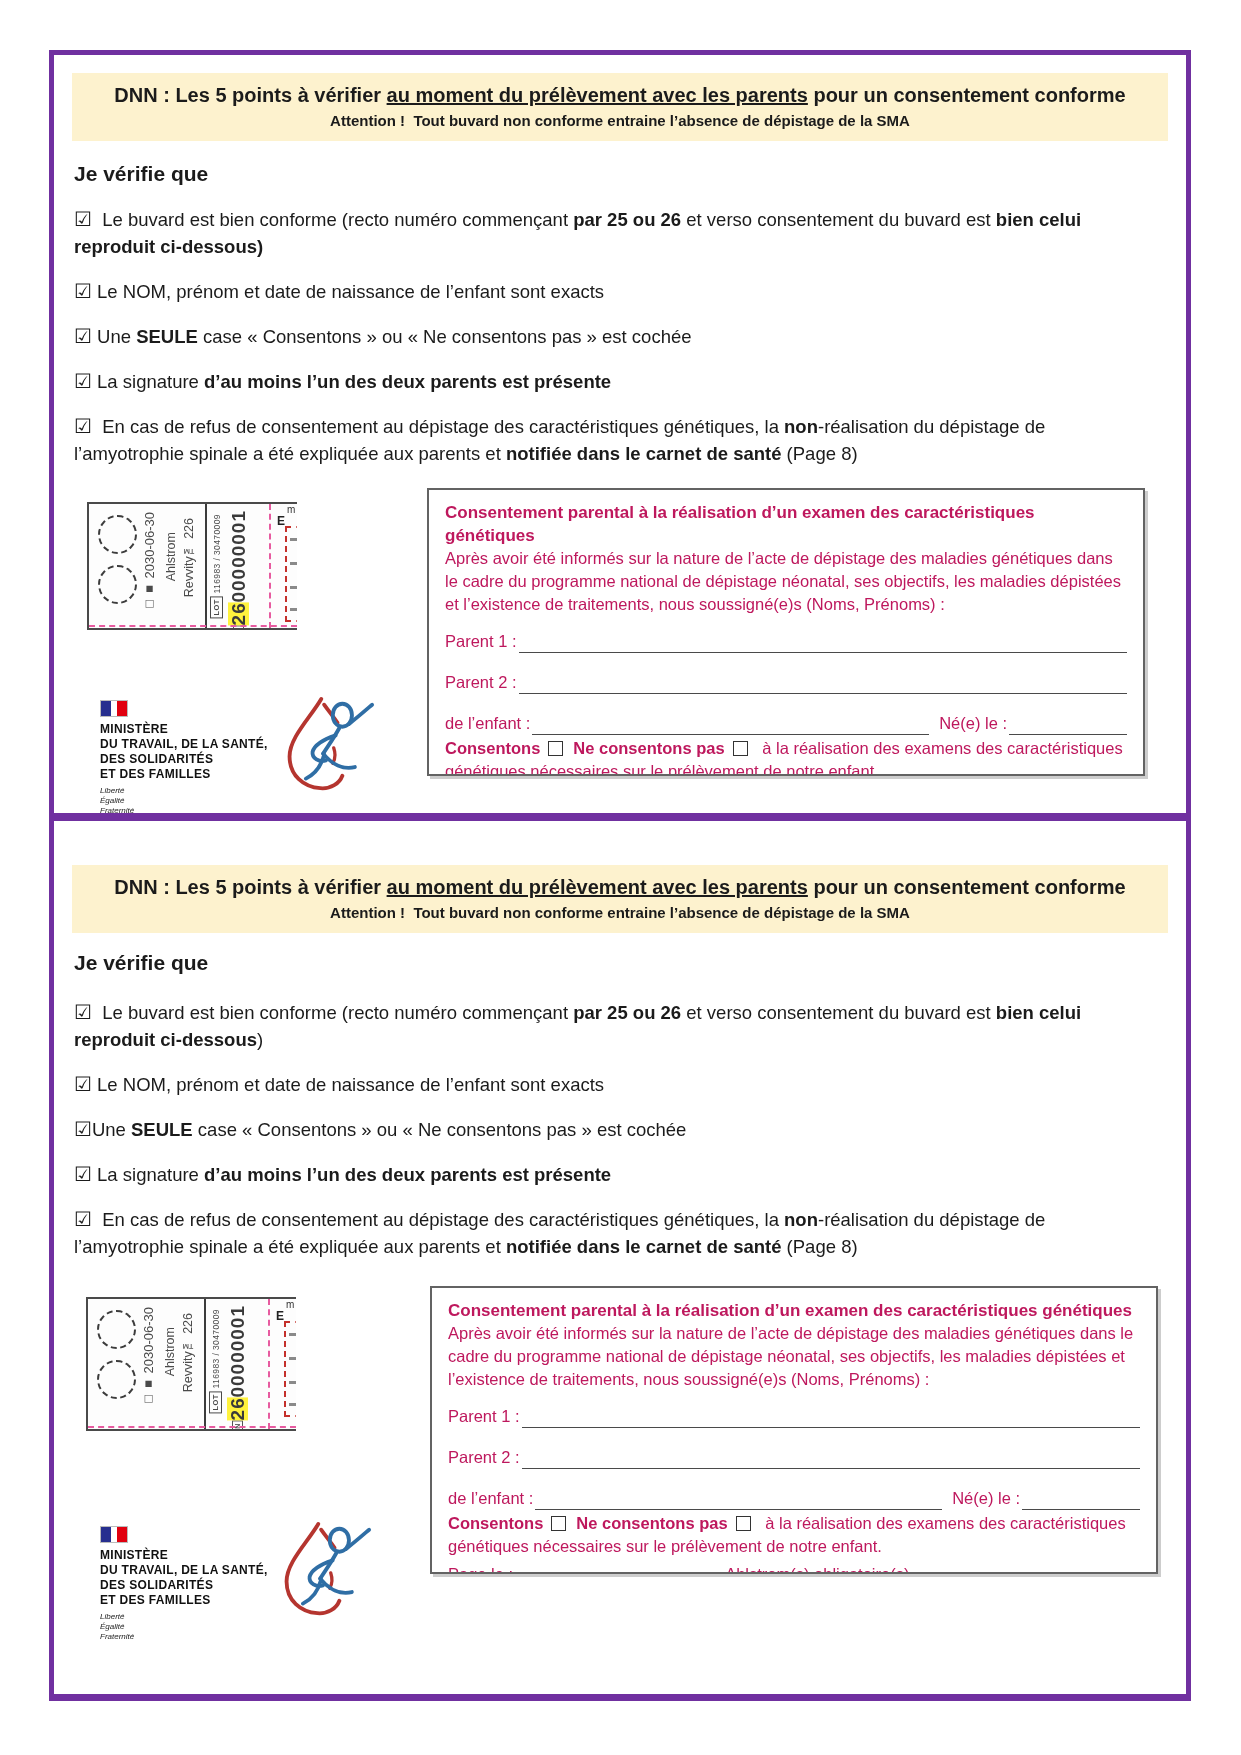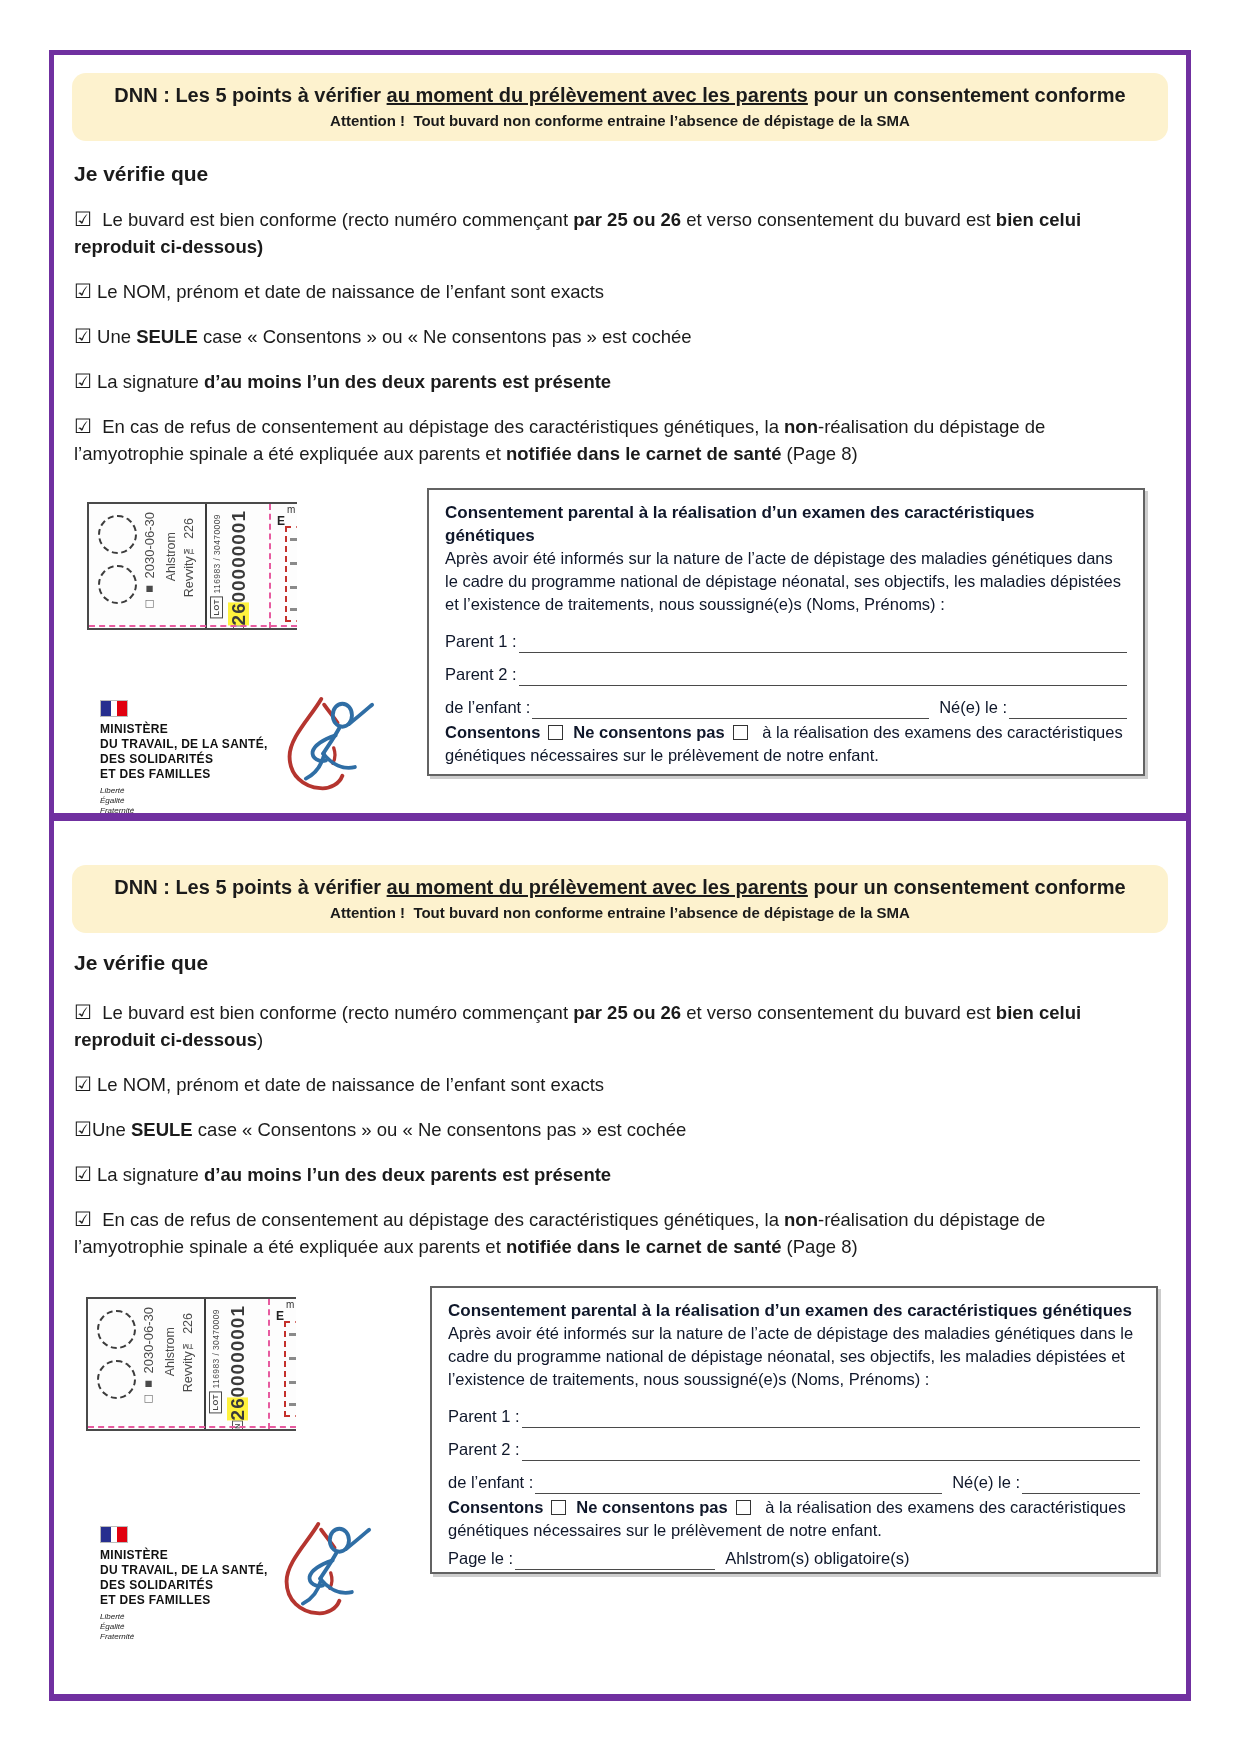--- a/index.html
+++ b/index.html
@@ -6,21 +6,21 @@
   html,body { width:1241px; height:1755px; background:#ffffff;
               font-family:"Liberation Sans", sans-serif; color:#1b1b1b; }
   .frame { position:absolute; left:49px; top:50px; width:1142px; height:1651px;
            border:5px solid #7030A0; border-bottom-width:7px; background:#fff; overflow:hidden; }
   .section { position:relative; width:100%; overflow:hidden; }
   .sec-1 { height:758px; }
   .sec-2 { height:875px; }
   .divider { height:8px; background:#7030A0; width:100%; }
 
   
-  .band { margin:18px 18px 0 18px; background:#FDF2CE; text-align:center; padding:9px 10px 10px 10px;border-radius:14px; }
+  .band { margin:18px 18px 0 18px; background:#FDF2CE; text-align:center; padding:9px 10px 10px 10px; }
   .sec-2 .band { margin-top:44px; }
   .band-title { font-size:20px; font-weight:700; line-height:26px; white-space:pre-wrap; }
   .band-sub { font-size:15px; font-weight:700; line-height:21px; margin-top:2px; white-space:pre-wrap; }
 
   h2.verify { margin:21px 0 0 20px; font-size:21px; font-weight:700; }
   .sec-2 h2.verify { margin-top:18px; }
 
   .items { margin:20px 40px 0 20px; }
   .sec-2 .items { margin-top:24px; }
   .item { font-size:18.5px; line-height:27px; margin-bottom:18px; white-space:pre-wrap; }
@@ -50,26 +50,26 @@
   .pink-v { position:absolute; left:180px; top:0; bottom:0; border-left:2px dashed #e75ba0; }
   .pink-h { position:absolute; left:0; right:0; bottom:1px; border-top:2px dashed #e75ba0; }
   .frag-m { position:absolute; left:198px; top:0px; font-size:10px; color:#333; }
   .frag-e { position:absolute; left:188px; top:10px; font-size:12px; font-weight:700; color:#222; }
   .redbox { position:absolute; left:196px; top:22px; width:40px; height:96px; border:2px dashed #c4302b; }
   .tick { position:absolute; left:3px; width:9px; height:3px; background:#8a8a8a; }
 
   
   .consent { position:absolute; left:373px; top:3px; width:718px; height:288px;
              border:2px solid #636363; background:#fff; padding:11px 16px 0 16px;
-             font-size:16.5px; color:#0f172a; line-height:23px;
+             font-size:16.5px; color:#be185d; line-height:23px;
              box-shadow:3px 3px 0 rgba(130,130,130,.4); overflow:hidden; }
   .sec-2 .consent { left:376px; top:8px; width:728px; }
   .consent .ctitle { font-weight:700; font-size:17px; }
   .consent .cbody { margin-bottom:14px; }
-  .crow { display:flex; align-items:flex-end; margin-bottom:10px; }
+  .crow { display:flex; align-items:flex-end; margin-bottom:18px; }
   .crow .lbl { white-space:nowrap; padding-right:2px; }
   .sline { flex:1; border-bottom:1.5px solid #4a4a4a; height:20px; }
   .sline.short { flex:none; width:118px; }
   .sline.mid { flex:none; width:200px; }
   .enfant-row { margin-bottom:2px; }
   .enfant-row .gap { width:10px; }
   .consentp { margin-bottom:5px; }
   .consentp b { font-weight:700; }
   .cbx { display:inline-block; width:15px; height:15px; border:1.7px solid #333;
          vertical-align:-2px; margin:0 10px 0 8px; background:#fff; }

